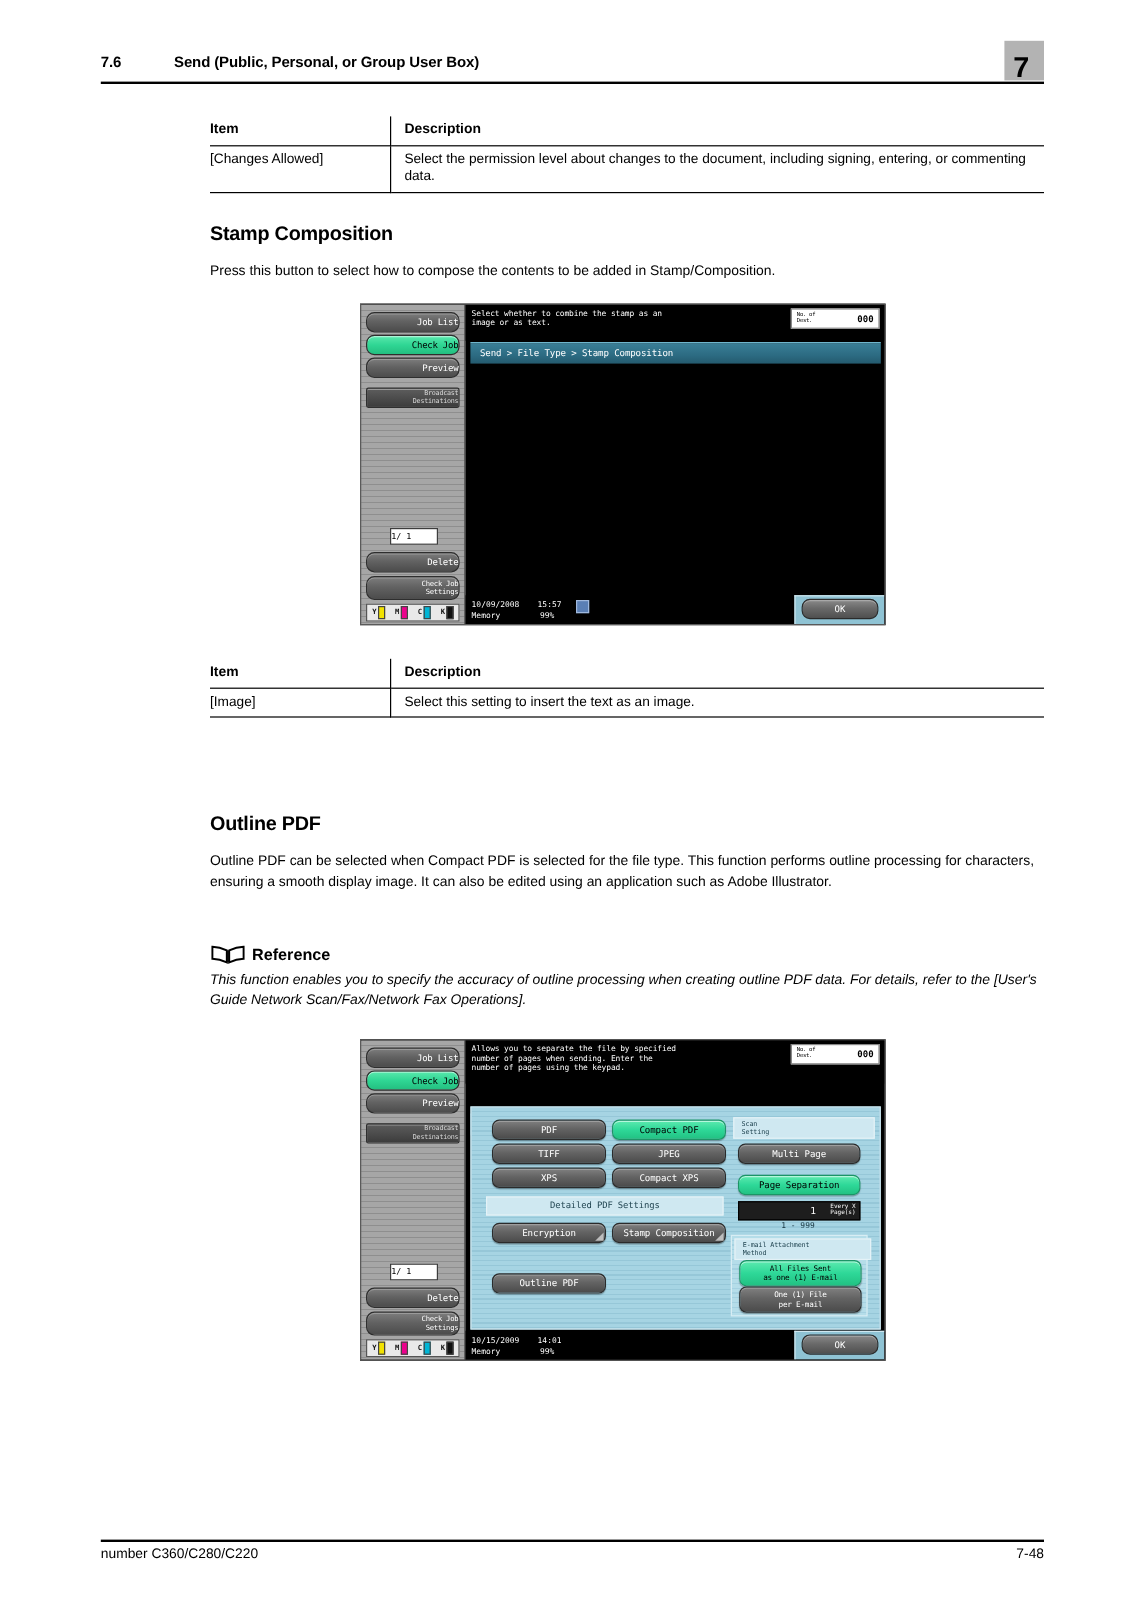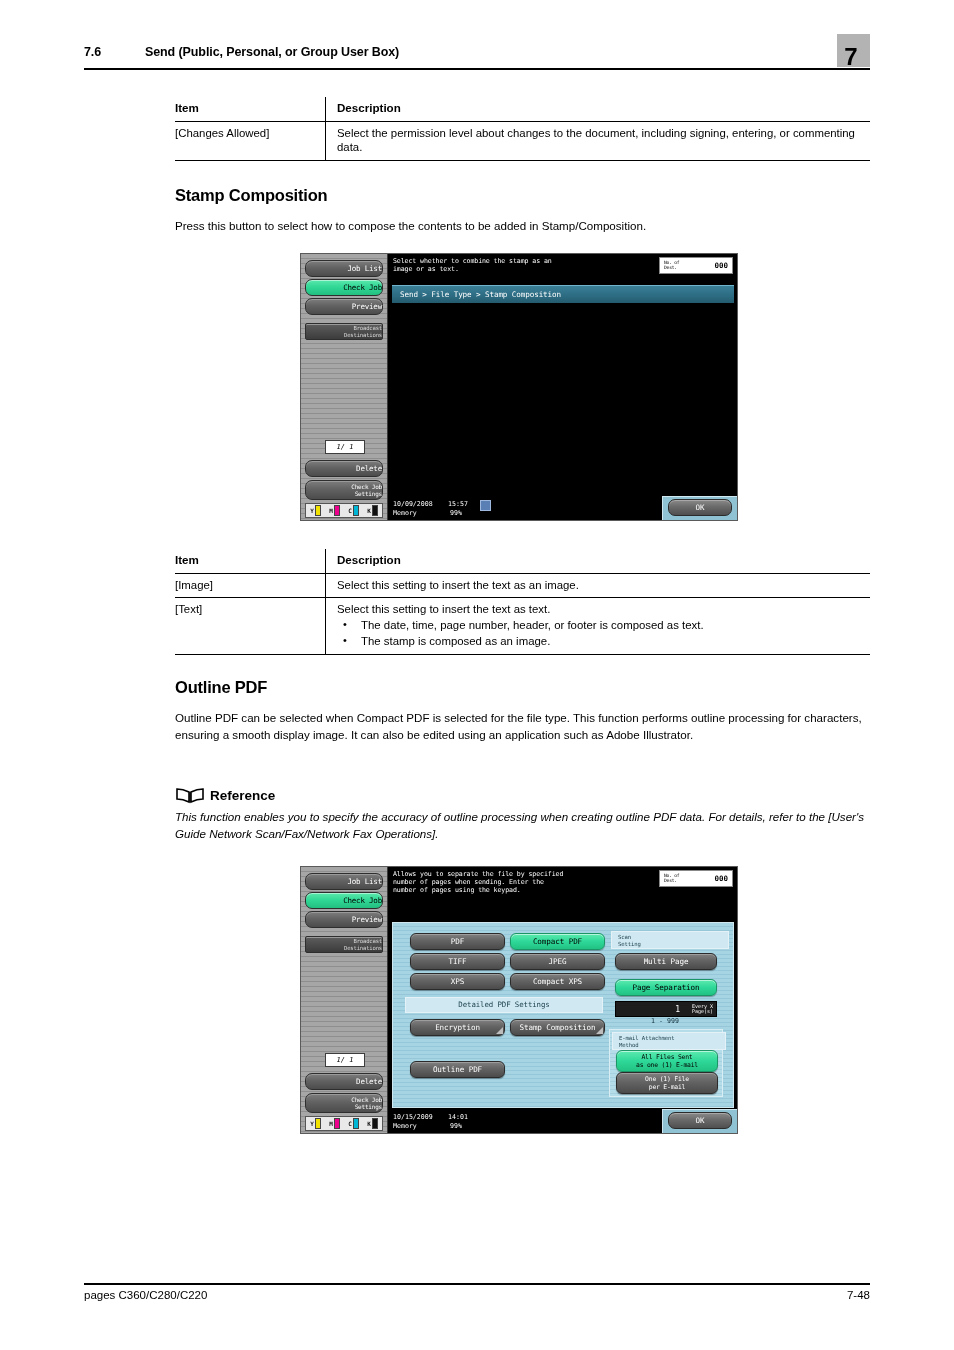--- a/index.html
+++ b/index.html
@@ -251,22 +251,20 @@
   .side-counter {
     position: absolute;
     left: 24px;
     width: 38px;
     height: 12px;
     background: #ffffff;
     border: 1px solid #3d3d3d;
     color: #000;
     font-size: 7px;
     line-height: 12px;
-    text-align: center;
-    font-style: italic;
   }
   .toner-bar {
     position: absolute;
     left: 4px;
     bottom: 2px;
     width: 76px;
     height: 13px;
     background: #e9e9e9;
     border: 1px solid #555;
     display: flex;
@@ -622,30 +620,20 @@
     <tr>
       <th class="col-item">Item</th>
       <th class="col-desc">Description</th>
     </tr>
   </thead>
   <tbody>
     <tr class="row-div">
       <td class="col-item">[Image]</td>
       <td class="col-desc">Select this setting to insert the text as an image.</td>
     </tr>
-    <tr class="row-last">
-      <td class="col-item">[Text]</td>
-      <td class="col-desc">
-        <div>Select this setting to insert the text as text.</div>
-        <ul class="bullets">
-          <li>The date, time, page number, header, or footer is composed as text.</li>
-          <li>The stamp is composed as an image.</li>
-        </ul>
-      </td>
-    </tr>
   </tbody>
 </table>
 
 <div class="h2" style="top:678px">Outline PDF</div>
 <div class="body-p" style="top:710px">Outline PDF can be selected when Compact PDF is selected for the file type. This function performs outline processing for characters, ensuring a smooth display image. It can also be edited using an application such as Adobe Illustrator.</div>
 
 <div class="ref-head" style="top:786px; height:22px; width:200px;">
   <span class="book-icon">
     <svg width="30" height="20" viewBox="0 0 30 20" xmlns="http://www.w3.org/2000/svg">
       <path d="M2 3 L2 13 Q8 13 14 16 L14 6 Q8 3 2 3 Z" fill="none" stroke="#000" stroke-width="1.6"></path>
@@ -767,14 +755,14 @@
       <div class="status-date">10/15/2009</div>
       <div class="status-time">14:01</div>
       <div class="status-mem-label">Memory</div>
       <div class="status-mem-value">99%</div>
       <div class="ok-btn">OK</div>
     </div>
   </div>
 </div>
 
 <div class="page-footer-rule"></div>
-<div class="footer-left">pages C360/C280/C220</div>
+<div class="footer-left">number C360/C280/C220</div>
 <div class="footer-right">7-48</div>
 
 </body></html>

